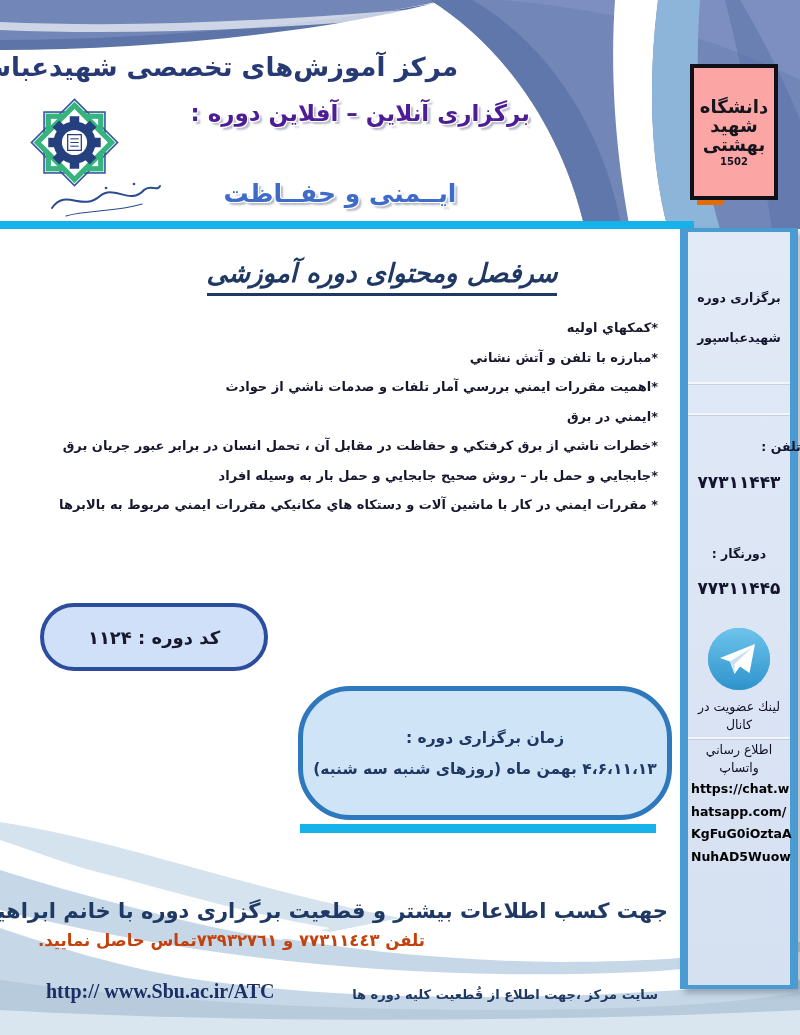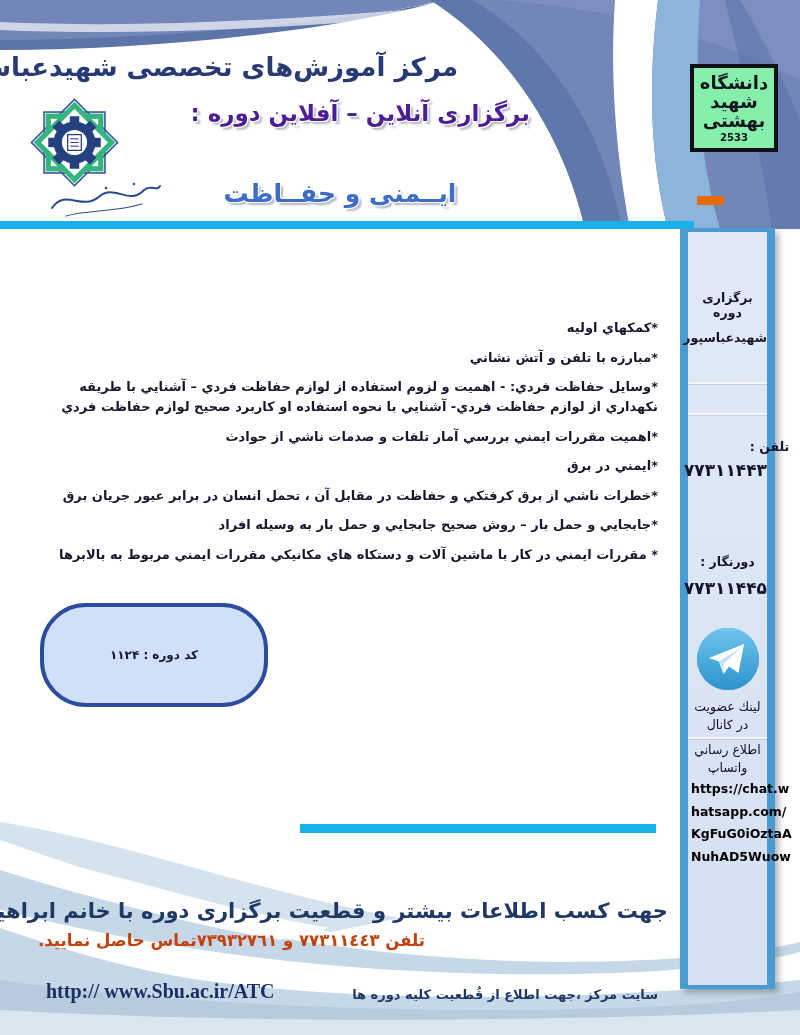--- a/index.html
+++ b/index.html
@@ -25,22 +25,22 @@
     text-shadow:-1px -1px 0 #fff,1px -1px 0 #fff,-1px 1px 0 #fff,1px 1px 0 #fff,3px 3px 2px rgba(90,100,130,.45);
   }
   .hdr-sub2{
     left:180px;top:179px;width:320px;z-index:2;text-align:center;
     font-size:25px;font-weight:bold;color:#3f6cc9;direction:rtl;white-space:nowrap;
     text-shadow:-1px -1px 0 #fff,1px -1px 0 #fff,-1px 1px 0 #fff,1px 1px 0 #fff,3px 3px 2px rgba(90,100,130,.45);
   }
   .atc-logo{left:22px;top:90px;z-index:2;}
   .atc-sign{left:46px;top:176px;z-index:2;}
   .sbu-logo{
-    left:690px;top:64px;width:88px;height:88px;z-index:2;box-sizing:border-box;
-    background:#86efac;border:4px solid #101018;
+    left:690px;top:64px;width:88px;height:136px;z-index:2;box-sizing:border-box;
+    background:#fca5a5;border:4px solid #101018;
     display:flex;flex-direction:column;align-items:center;justify-content:center;
     direction:rtl;text-align:center;
   }
   .sbu-words{font-size:18px;font-weight:bold;color:#15151d;line-height:1.06;white-space:pre-line;}
   .sbu-year{font-size:10px;font-weight:bold;color:#15151d;margin-top:2px;}
 
   
   .main-heading{
     left:142px;top:258px;width:480px;z-index:2;text-align:center;direction:rtl;
     font-size:26px;font-weight:bold;font-style:italic;color:#1f3864;white-space:nowrap;
@@ -49,43 +49,43 @@
   .topics{
     left:28px;top:318px;width:630px;z-index:2;direction:rtl;
     font-size:13px;font-weight:bold;color:#17172e;line-height:20px;
   }
   .topics .topic{margin-bottom:9.5px;}
 
   
   .pill{box-sizing:border-box;z-index:2;display:flex;flex-direction:column;
         align-items:center;justify-content:center;direction:rtl;text-align:center;}
   .pill-code{
-    left:40px;top:603px;width:228px;height:104px;border:4px solid #2c4d9e;border-radius:46px;
-    background:#cfe0f8;font-size:12px;font-weight:bold;color:#17172e;
+    left:40px;top:603px;width:228px;height:68px;border:4px solid #2c4d9e;border-radius:46px;
+    background:#cfe0f8;font-size:18px;font-weight:bold;color:#17172e;
   }
   .pill-sched{
     left:298px;top:686px;width:374px;height:134px;border:5px solid #2e79bd;border-radius:52px;
     background:#d0e4f7;font-size:15.5px;font-weight:bold;color:#1f3864;gap:13px;
   }
   .cyan-bar{left:300px;top:824px;width:356px;height:9px;background:#16b2ea;z-index:2;}
 
   
   .waves-svg{left:0;top:810px;z-index:0;}
   .foot-line1{right:132px;top:899px;z-index:2;direction:rtl;white-space:nowrap;
               font-size:21px;font-weight:bold;color:#1f3864;}
   .foot-line2{right:375px;top:931px;z-index:2;direction:rtl;white-space:nowrap;
               font-size:16.5px;font-weight:bold;color:#c2410c;}
   .site-note{right:142px;top:987px;z-index:2;direction:rtl;white-space:nowrap;
              font-size:13px;font-weight:bold;color:#1f3864;}
   .site-url{left:46px;top:980px;z-index:2;font-family:"Liberation Serif",serif;
             font-size:20px;font-weight:bold;color:#1b2f66;white-space:nowrap;text-decoration:none;}
 
   
   .sidebar{
-    left:680px;top:228px;width:95px;height:761px;z-index:3;box-sizing:border-box;
+    left:680px;top:228px;width:118px;height:761px;z-index:3;box-sizing:border-box;
     background:linear-gradient(180deg,#e2eaf7,#d5e0f1);
     border-left:8px solid #4a9bd2;border-right:8px solid #4a9bd2;
     border-top:4px solid #4a9bd2;border-bottom:4px solid #4a9bd2;
     box-shadow:4px 4px 6px rgba(70,80,100,.4);
     direction:rtl;color:#14142c;
   }
   .sb-item{position:absolute;left:0;width:100%;text-align:center;font-weight:bold;}
   .sb-label{font-size:12.5px;}
   .sb-num{font-size:17px;letter-spacing:.5px;}
   .sb-sep{position:absolute;left:0;width:100%;height:2px;background:#f2f6fc;box-shadow:0 1px 0 rgba(150,165,190,.35);}
@@ -146,37 +146,43 @@
     <path d="M6,32 C20,12 36,36 54,20 C68,8 84,30 98,14 C104,8 112,16 114,10" fill="none" stroke="#2a4b8f" stroke-width="2" stroke-linecap="round"></path>
     <path d="M20,40 C40,34 70,36 96,28" fill="none" stroke="#2a4b8f" stroke-width="1.2" stroke-linecap="round"></path>
     <circle cx="60" cy="12" r="1.3" fill="#2a4b8f"></circle>
     <circle cx="88" cy="8" r="1.3" fill="#2a4b8f"></circle>
   </svg>
 
   <div class="abs sbu-logo">
     <div class="sbu-words">دانشگاه
 شهید
 بهشتی</div>
-    <div class="sbu-year">2533</div>
-  </div>
-
+    <div class="sbu-year">1502</div>
+  </div>
+
+  <div class="abs main-heading">
+    <span>سرفصل ومحتوای دوره آموزشی</span>
+  </div>
 
   <div class="abs topics">
       <div class="topic">*کمکهاي اوليه</div>
       <div class="topic">*مبارزه با تلفن و آتش نشاني</div>
-      <div class="topic">*وسايل حفاظت فردي: - اهميت و لزوم استفاده از لوازم حفاظت فردي – آشنايي با طريقه نكهداري از لوازم حفاظت فردي- آشنايي با نحوه استفاده او كاربرد صحيح لوازم حفاظت فردي</div>
       <div class="topic">*اهميت مقررات ايمني بررسي آمار تلفات و صدمات ناشي از حوادث</div>
       <div class="topic">*ايمني در برق</div>
       <div class="topic">*خطرات ناشي از برق كرفتكي و حفاظت در مقابل آن ، تحمل انسان در برابر عبور جريان برق</div>
       <div class="topic">*جابجايي و حمل بار – روش صحيح جابجايي و حمل بار به وسيله افراد</div>
       <div class="topic">* مقررات ايمني در كار با ماشين آلات و دستكاه هاي مكانيكي مقررات ايمني مربوط به بالابرها</div>
     </div>
 
   <div class="abs pill pill-code">
     <div>کد دوره : ۱۱۲۴</div>
+  </div>
+  <div class="abs pill pill-sched">
+    <div>زمان برگزاری دوره :</div>
+    <div>۴،۶،۱۱،۱۳ بهمن ماه (روزهای شنبه سه شنبه)</div>
   </div>
   <div class="abs cyan-bar"></div>
 
   <svg class="abs waves-svg" width="800" height="225" viewBox="0 0 800 225">
     <path d="M0,60 C160,110 340,150 560,152 C680,152 760,142 800,132 L800,225 L0,225 Z" fill="#c6d8e7"></path>
     <path d="M0,12 C120,30 250,80 400,108 L330,122 C180,96 60,50 0,30 Z" fill="#d5e3ef"></path>
     <path d="M0,40 C110,60 220,100 330,118 L280,130 C160,110 60,76 0,58 Z" fill="#ffffff" opacity="0.9"></path>
     <path d="M0,100 C200,150 420,172 640,162 C720,158 780,148 800,142 L800,170 C600,190 380,195 200,170 C120,158 50,135 0,118 Z" fill="#ffffff"></path>
     <path d="M0,170 C180,196 420,204 620,198 C700,196 770,188 800,182 L800,225 L0,225 Z" fill="#b7cbdc"></path>
     <path d="M0,200 C250,214 550,212 800,200 L800,225 L0,225 Z" fill="#d9e5ef"></path>
@@ -186,22 +192,22 @@
   <div class="abs foot-line2">تلفن ٧٧٣١١٤٤٣ و ٧٣٩٣٢٧٦١تماس حاصل نمایید.</div>
   <div class="abs site-note">سایت مرکز ،جهت اطلاع از قُطعیت کلیه دوره ها</div>
   <a class="abs site-url" href="#">http:// www.Sbu.ac.ir/ATC</a>
 
   <div class="abs sidebar">
     <div class="sb-item sb-label" style="top:58px;">برگزاری دوره</div>
     <div class="sb-item sb-label" style="top:98px;">شهیدعباسپور</div>
     <div class="sb-sep" style="top:150px;"></div>
     <div class="sb-sep" style="top:181px;"></div>
     <div class="sb-item sb-label" style="top:207px;padding-left:42px;">تلفن :</div>
-    <div class="sb-item sb-num" style="top:228px;">۷۷۳۱۱۴۴۳</div>
-    <div class="sb-item sb-label" style="top:322px;">دورنگار :</div>
+    <div class="sb-item sb-num" style="top:240px;">۷۷۳۱۱۴۴۳</div>
+    <div class="sb-item sb-label" style="top:314px;">دورنگار :</div>
     <div class="sb-item sb-num" style="top:346px;">۷۷۳۱۱۴۴۵</div>
 
     <div class="tg-wrap">
       <svg width="62" height="62" viewBox="0 0 62 62">
         <circle cx="31" cy="31" r="31" fill="#41a9e0"></circle>
         <circle cx="31" cy="31" r="31" fill="url(#tg-grad)"></circle>
         <defs>
           <linearGradient id="tg-grad" x1="0" y1="0" x2="0" y2="1">
             <stop offset="0" stop-color="#6ec4ec"></stop>
               <stop offset="1" stop-color="#2e93cc"></stop>

